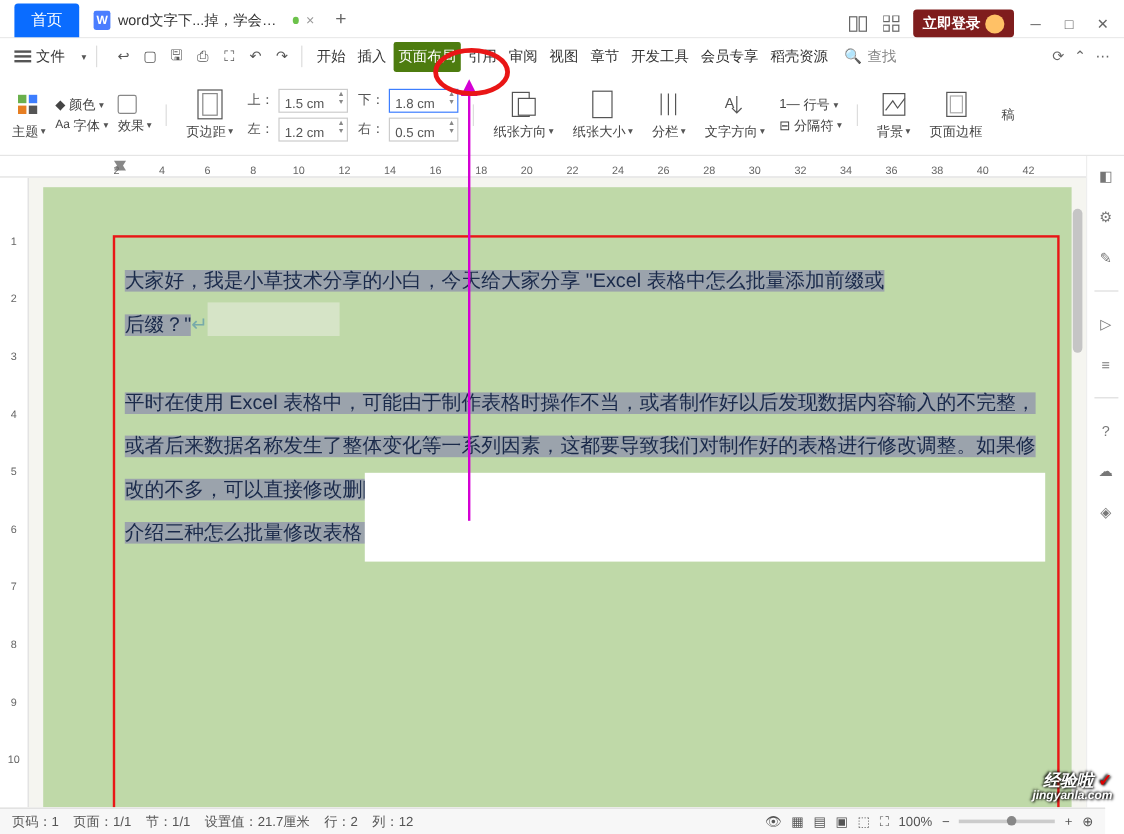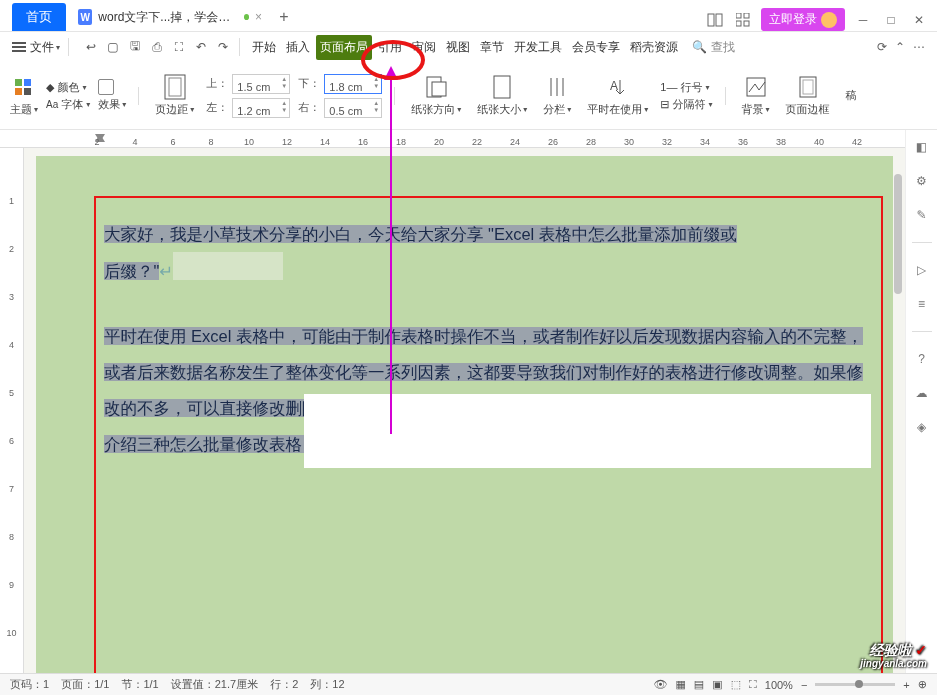--- a/index.html
+++ b/index.html
@@ -9,28 +9,28 @@
 .titlebar { height:32px; display:flex; align-items:flex-end; background:#fff; border-bottom:1px solid #e5e5e5; }
 .tab-home { background:#0a6cff; color:#fff; height:28px; padding:0 14px; display:flex; align-items:center; margin:2px 4px 0 12px; border-radius:3px 3px 0 0; font-size:13px; }
 .tab-doc { display:flex; align-items:center; height:28px; padding:0 8px; margin-top:2px; gap:6px; max-width:200px; }
 .tab-doc .wicon { width:16px; height:16px; background:#4a7dff; border-radius:2px; display:flex; align-items:center; justify-content:center; color:#fff; font-size:10px; font-weight:bold; }
 .tab-doc span.title { font-size:12px; white-space:nowrap; overflow:hidden; text-overflow:ellipsis; max-width:140px; }
 .tab-doc .dot { width:6px; height:6px; border-radius:50%; background:#6cc24a; }
 .tab-doc .x { color:#999; font-size:12px; }
 .tab-plus { width:28px; height:28px; display:flex; align-items:center; justify-content:center; color:#666; font-size:16px; }
 .titlebar-right { margin-left:auto; display:flex; align-items:center; gap:8px; padding-right:8px; }
 .tbtn { width:20px; height:20px; display:flex; align-items:center; justify-content:center; color:#666; }
-.login-btn { background:#d946ef; color:#fff; padding:3px 8px; border-radius:3px; font-size:12px; display:flex; align-items:center; gap:4px; }
+.login-btn { background:#7f1d1d; color:#fff; padding:3px 8px; border-radius:3px; font-size:12px; display:flex; align-items:center; gap:4px;font-weight:bold; }
 .login-btn .av { width:16px; height:16px; background:#ffc166; border-radius:50%; }
 
 
 .menubar { height:30px; display:flex; align-items:center; padding:0 12px; gap:4px; background:#fff; }
 .ham { display:flex; flex-direction:column; gap:2px; width:14px; }
 .ham span { height:2px; background:#555; }
-.filemenu { display:flex; align-items:center; gap:2px; color:#333; }
+.filemenu { display:flex; align-items:center; gap:14px; color:#333; }
 .caret { font-size:8px; color:#555; }
 .smallicons { display:flex; gap:6px; margin-left:6px; color:#555; }
 .smallicons span { width:16px; height:16px; display:flex; align-items:center; justify-content:center; }
 .sep { width:1px; height:18px; background:#ddd; margin:0 4px; }
 .tabs { display:flex; gap:2px; }
 .tab { padding:4px 4px; color:#333; font-size:12px;text-align:center; }
 .tab.active { background:#4d7c0f; color:#fff; border-radius:2px; }
 .searchwrap { display:flex; align-items:center; gap:4px; color:#888; margin-left:6px; }
 .menubar-right { margin-left:auto; display:flex; gap:8px; color:#666; }
 
@@ -73,21 +73,21 @@
 .whiteblock { position:absolute; bottom:-5px; left:200px; right:0; height:74px; background:#fff; }
 
 
 .sidebar { position:absolute; right:0; top:130px; width:32px; bottom:22px; background:#fff; border-left:1px solid #eee; display:flex; flex-direction:column; align-items:center; padding-top:8px; gap:16px; color:#777; }
 .sidebar span { width:18px; height:18px; display:flex; align-items:center; justify-content:center; }
 .sidebar .bsep { height:1px; width:20px; background:#ddd; margin:2px 0; }
 .scrollbar { position:absolute; right:33px; top:148px; width:12px; bottom:22px; }
 .scrollbar .thumb { position:absolute; top:26px; width:8px; left:2px; height:120px; background:#c5c5c5; border-radius:4px; }
 
 
-.statusbar { position:absolute; bottom:0; left:0; right:0; height:22px; background:#f7f7f7; border-top:1px solid #ddd; display:flex; align-items:center; padding:0 10px; font-size:11px; color:#555; gap:12px; }
+.statusbar { position:absolute; bottom:0; left:0; right:16px; height:22px; background:#f7f7f7; border-top:1px solid #ddd; display:flex; align-items:center; padding:0 10px; font-size:11px; color:#555; gap:12px; }
 .statusbar .right { margin-left:auto; display:flex; align-items:center; gap:8px; }
 .zslider { width:80px; height:3px; background:#ccc; position:relative; }
 .zslider::after { content:""; position:absolute; left:50%; top:-3px; width:8px; height:8px; background:#888; border-radius:50%; }
 
 
 .watermark { position:absolute; right:10px; bottom:26px; text-align:right; font-size:14px; font-weight:bold; color:#fff; text-shadow:1px 1px 2px #000, -1px -1px 2px #000; font-style:italic; z-index:60; line-height:1.1; }
 .watermark .sub { font-size:10px; display:block; }
 .watermark .check { color:#d00; font-style:normal; }
 
 svg { display:block; }
@@ -294,21 +294,21 @@
       </div>
     </div>
   <div class="rvert">
       <span class="riconbig">
         <svg width="20" height="22">
           <text x="2" y="14" font-size="12" fill="#555">A</text>
           <path d="M12 4 L12 18 M8 14 L12 18 L16 14" stroke="#555" fill="none"></path>
         </svg>
       </span>
       <div class="rlabel">
-        <span>平时在使用</span>
+        <span>文字方向</span>
         <span class="caret">▾</span>
       </div>
     </div>
   <div class="rgroup">
     <div class="rrow">
         <span style="font-size:11px">1—</span>
         <span class="rlabel">行号</span>
         <span class="caret">▾</span>
       </div>
     <div class="rrow">

